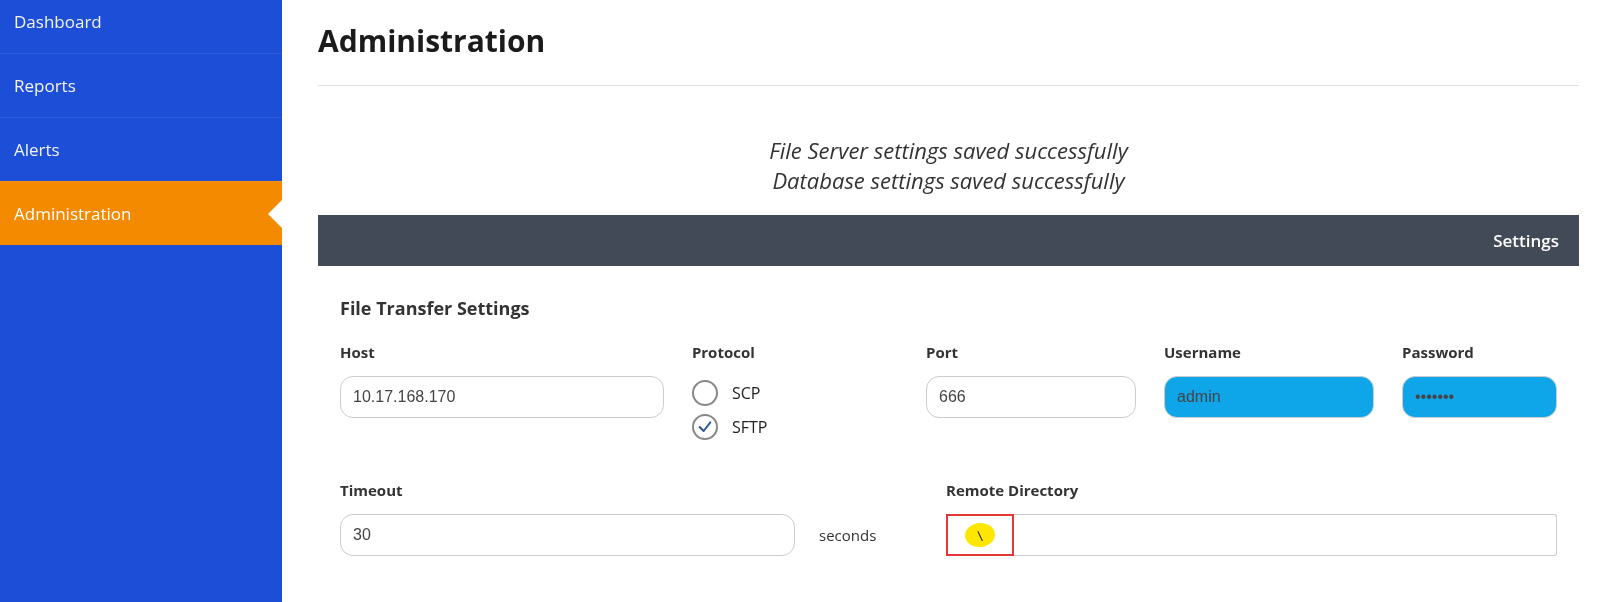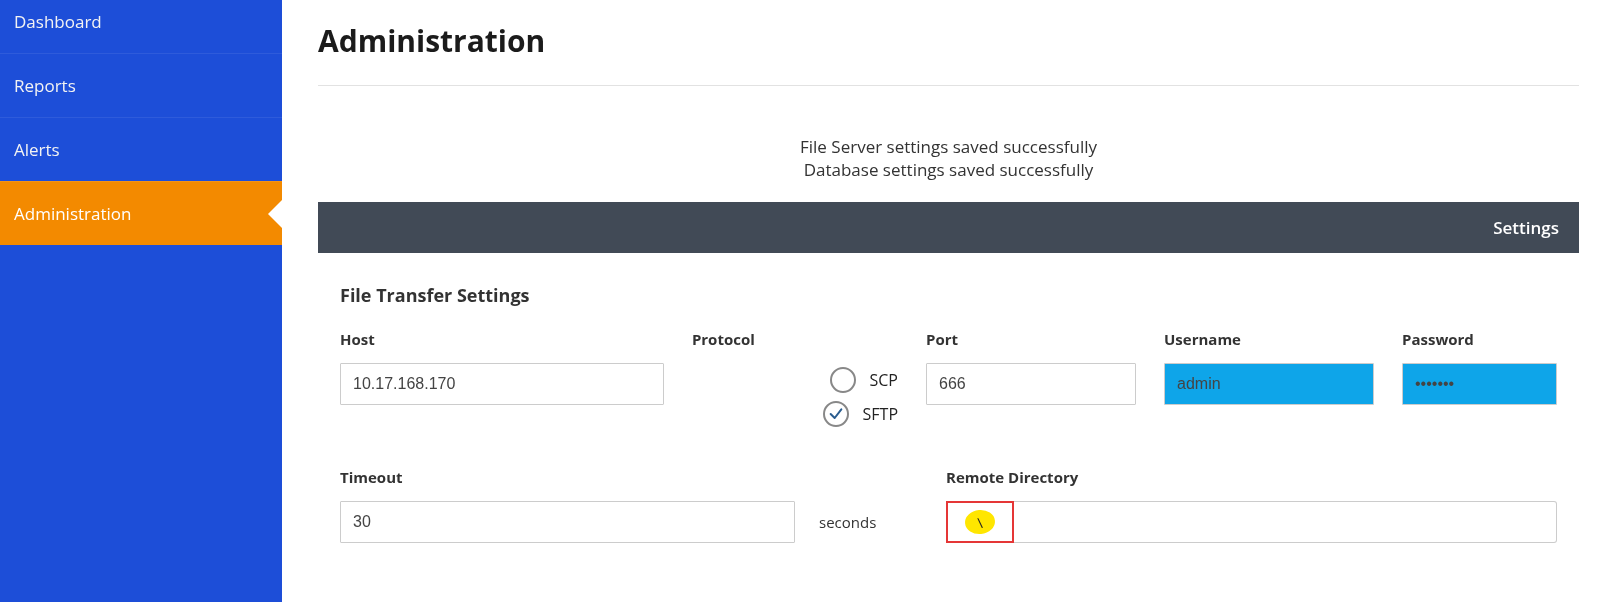--- a/index.html
+++ b/index.html
@@ -63,23 +63,24 @@
     .page-title {
       font-size: 30px;
       font-weight: 700;
       color: #1b1b1b;
       padding-bottom: 24px;
       border-bottom: 1px solid #e2e2e2;
     }
     .status-messages {
       text-align: center;
       padding: 50px 0 20px 0;
-      font-size: 17px;
+      font-size: 22px;
       color: #333;
       line-height: 1.35;
+      font-style: italic;
     }
     .status-line {
       display: block;
     }
     
     .panel-header {
       background: #414a56;
       color: #fff;
       padding: 14px 20px;
       font-size: 17px;
@@ -107,41 +108,40 @@
       flex-direction: column;
     }
     .field-label {
       font-weight: 700;
       font-size: 15px;
       color: #333;
       margin-bottom: 14px;
     }
     .text-input {
       border: 1px solid #ccc;
-      border-radius: 1px;
+      border-radius: 13px;
       padding: 10px 12px;
       font-size: 16px;
       color: #444;
       height: 42px;
     }
     .text-input.autofill {
       background: #0ea5e9;
     }
     .radio-group {
       display: flex;
       flex-direction: column;
       gap: 8px;
       padding-top: 4px;
     }
     .radio-item {
       display: flex;
       align-items: center;
       gap: 14px;
       cursor: pointer;
-      justify-content: flex-end;
     }
     .radio-circle {
       width: 26px;
       height: 26px;
       border: 2px solid #888;
       border-radius: 50%;
       display: flex;
       align-items: center;
       justify-content: center;
       background: #fff;

